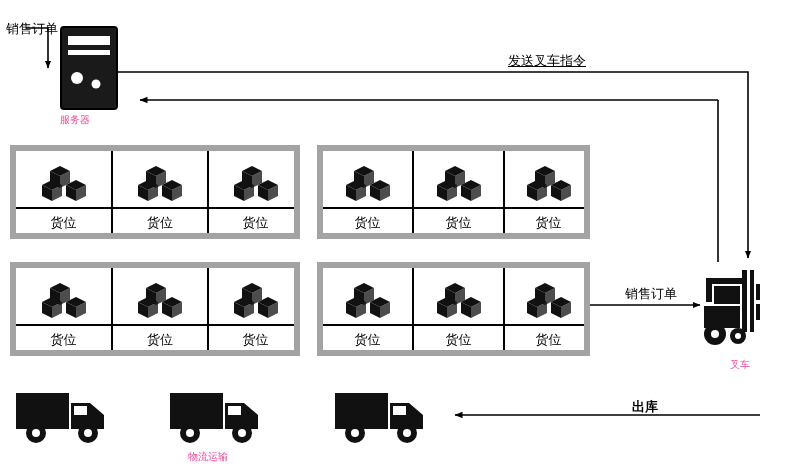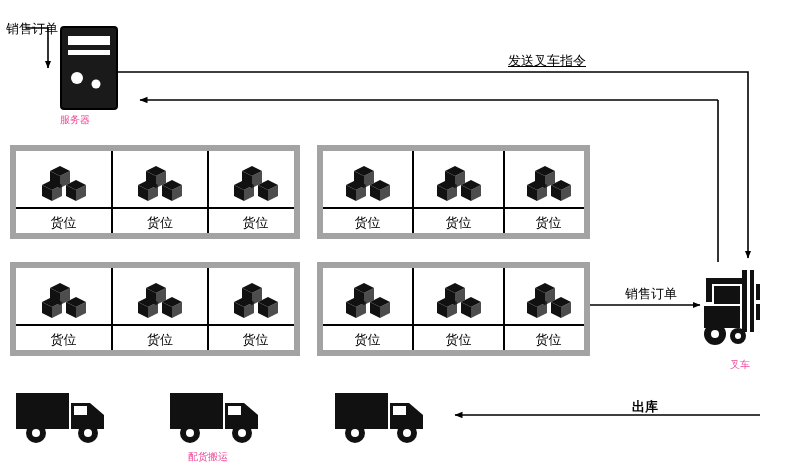--- a/index.html
+++ b/index.html
@@ -106,21 +106,21 @@
 
   <div class="lbl" style="left:508px; top:54px;text-decoration:underline;">发送叉车指令</div>
 
 
   <div class="lbl" style="left:625px; top:287px;">销售订单</div>
 
   <div class="lbl" style="left:632px; top:400px;font-weight:bold;">出库</div>
 
   <div class="lbl-big" style="left:730px; top:360px;">叉车</div>
 
-  <div class="lbl-big" style="left:188px; top:452px;">配货搬运</div>
+  <div class="lbl-big" style="left:188px; top:452px;">物流运输</div>
 
   <div class="abs" style="left:60px; top:26px;">
     <svg width="58" height="84" viewBox="0 0 58 84">
       <rect x="1" y="1" width="56" height="82" rx="3" ry="3" fill="#1a1a1a" stroke="#000" stroke-width="2"></rect>
       <rect x="8" y="10" width="42" height="9" fill="#ffffff"></rect>
       <rect x="8" y="24" width="42" height="5" fill="#ffffff"></rect>
       <circle cx="17" cy="52" r="6" fill="#ffffff"></circle>
       <circle cx="36" cy="58" r="4.5" fill="#ffffff"></circle>
     </svg>
   </div>

